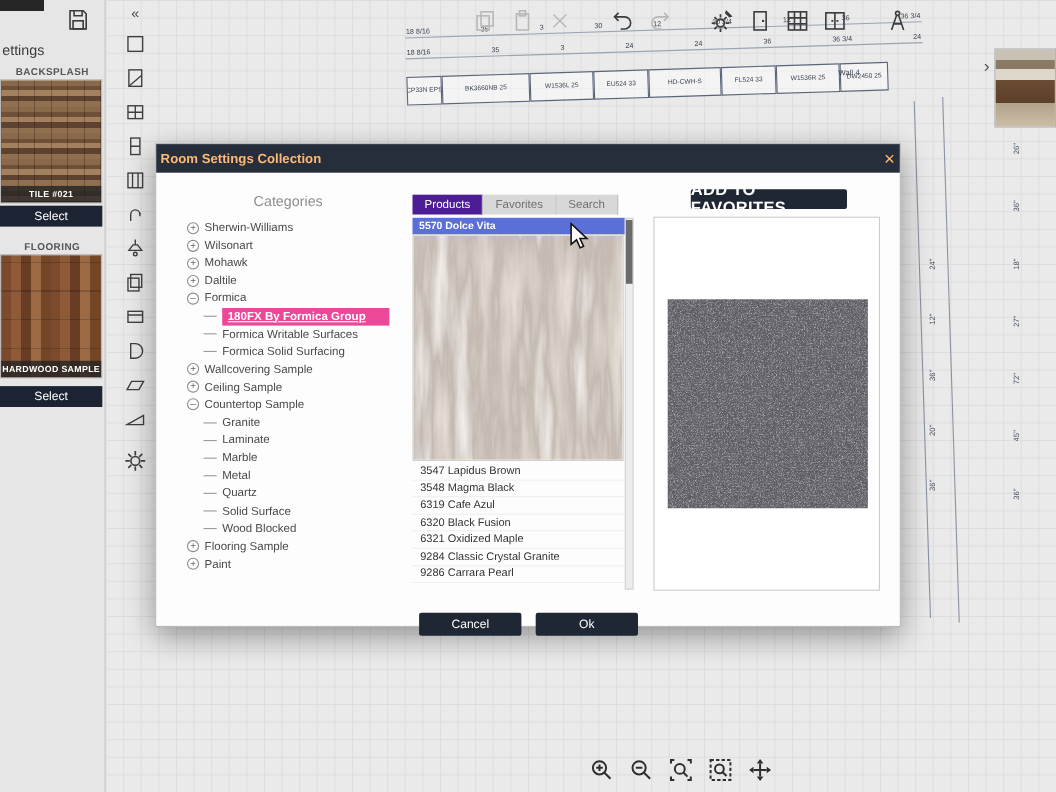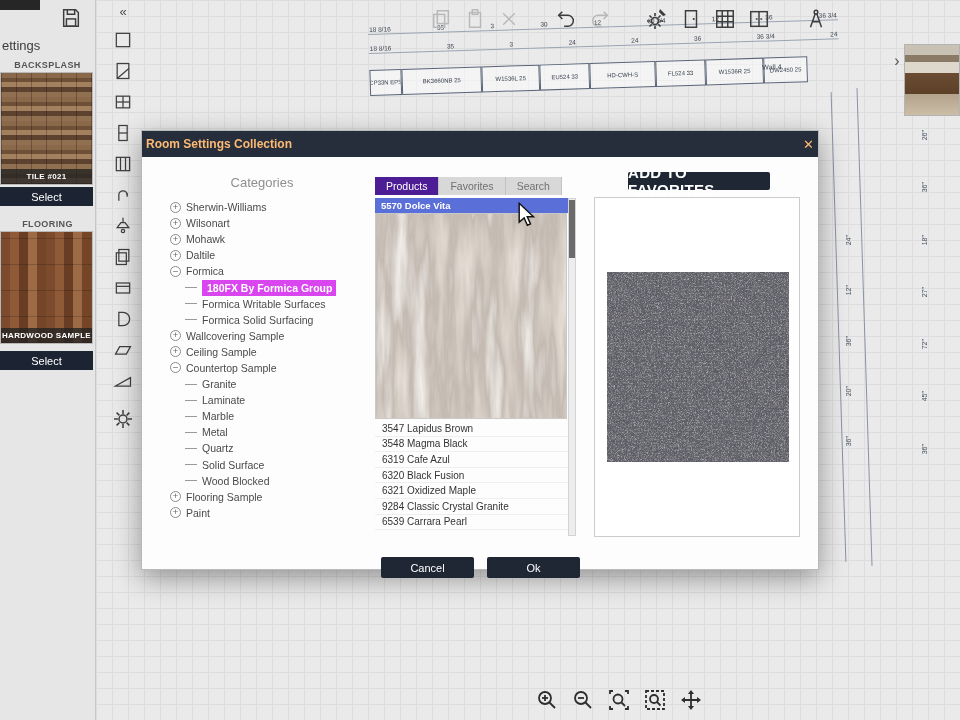--- a/index.html
+++ b/index.html
@@ -76,21 +76,21 @@
   .modal-close { margin-left:auto; font-size:13px; font-weight:normal; cursor:pointer; }
 
   .cat-head { position:absolute; left:20px; top:44px; width:200px; text-align:center; font-size:13px; color:#8f8f8f; }
   .tree { position:absolute; left:28px; top:68px; width:210px; }
   .t-item { height:16.1px; display:flex; align-items:center; cursor:pointer; }
   .exp { width:11px; height:11px; min-width:11px; border:1px solid #8a8a8a; border-radius:50%; font-size:9px; line-height:8px;
     text-align:center; color:#666; margin-right:5px; background:#fff; }
   .t-label { font-size:10.5px; color:#4a4a4a; white-space:nowrap; }
   .t-item.child { padding-left:15px; }
   .conn { width:12px; height:1px; background:#9a9a9a; margin-right:5px; }
-  .t-item.selected .t-label { background:#d946ef; color:#fff; font-weight:bold; width:134px; padding:2px 5px; }
+  .t-item.selected .t-label { background:#ec4899; color:#fff; font-weight:bold; width:152px; padding:2px 5px;text-decoration:underline; }
 
   .tabs { position:absolute; left:233px; top:46px; display:flex; }
   .tab { height:18px; padding:0 11px; font-size:10.5px; display:flex; align-items:center; background:#d8d8d8; color:#707070;
     border-right:1px solid #c2c2c2; cursor:pointer; }
   .tab.active { background:#4c1d95; color:#fff; }
 
   .sel-bar { position:absolute; left:233px; top:67px; width:193px; height:15px; background:#5b6fd8; color:#fff;
     font-size:9.5px; font-weight:bold; display:flex; align-items:center; padding-left:6px; }
   .prod-img { position:absolute; left:233px; top:82px; width:192px; height:206px; border:1px solid #c9c9c9; overflow:hidden; }
   .prod-img svg, .granite svg { display:block; width:100%; height:100%; }
@@ -506,21 +506,21 @@
     <div class="vscroll">
       <div class="vthumb"></div>
     </div>
     <div class="plist">
       <div class="p-item">3547 Lapidus Brown</div>
       <div class="p-item">3548 Magma Black</div>
       <div class="p-item">6319 Cafe Azul</div>
       <div class="p-item">6320 Black Fusion</div>
       <div class="p-item">6321 Oxidized Maple</div>
       <div class="p-item">9284 Classic Crystal Granite</div>
-      <div class="p-item">6539 Carrara Pearl</div>
+      <div class="p-item">9286 Carrara Pearl</div>
     </div>
 
     <div class="fav-btn">ADD TO FAVORITES</div>
     <div class="preview-panel">
       <div class="granite">
         <svg viewBox="0 0 182 190" preserveAspectRatio="none" aria-hidden="true">
           <defs>
             <filter id="graniteF" x="-5%" y="-5%" width="110%" height="110%">
               <feTurbulence type="fractalNoise" baseFrequency="0.7" numOctaves="3" seed="4"></feTurbulence>
               <feColorMatrix type="saturate" values="0"></feColorMatrix>

